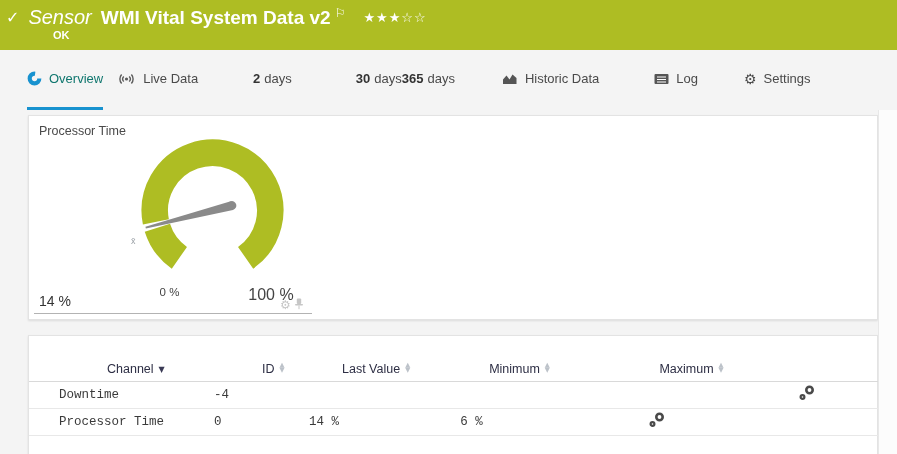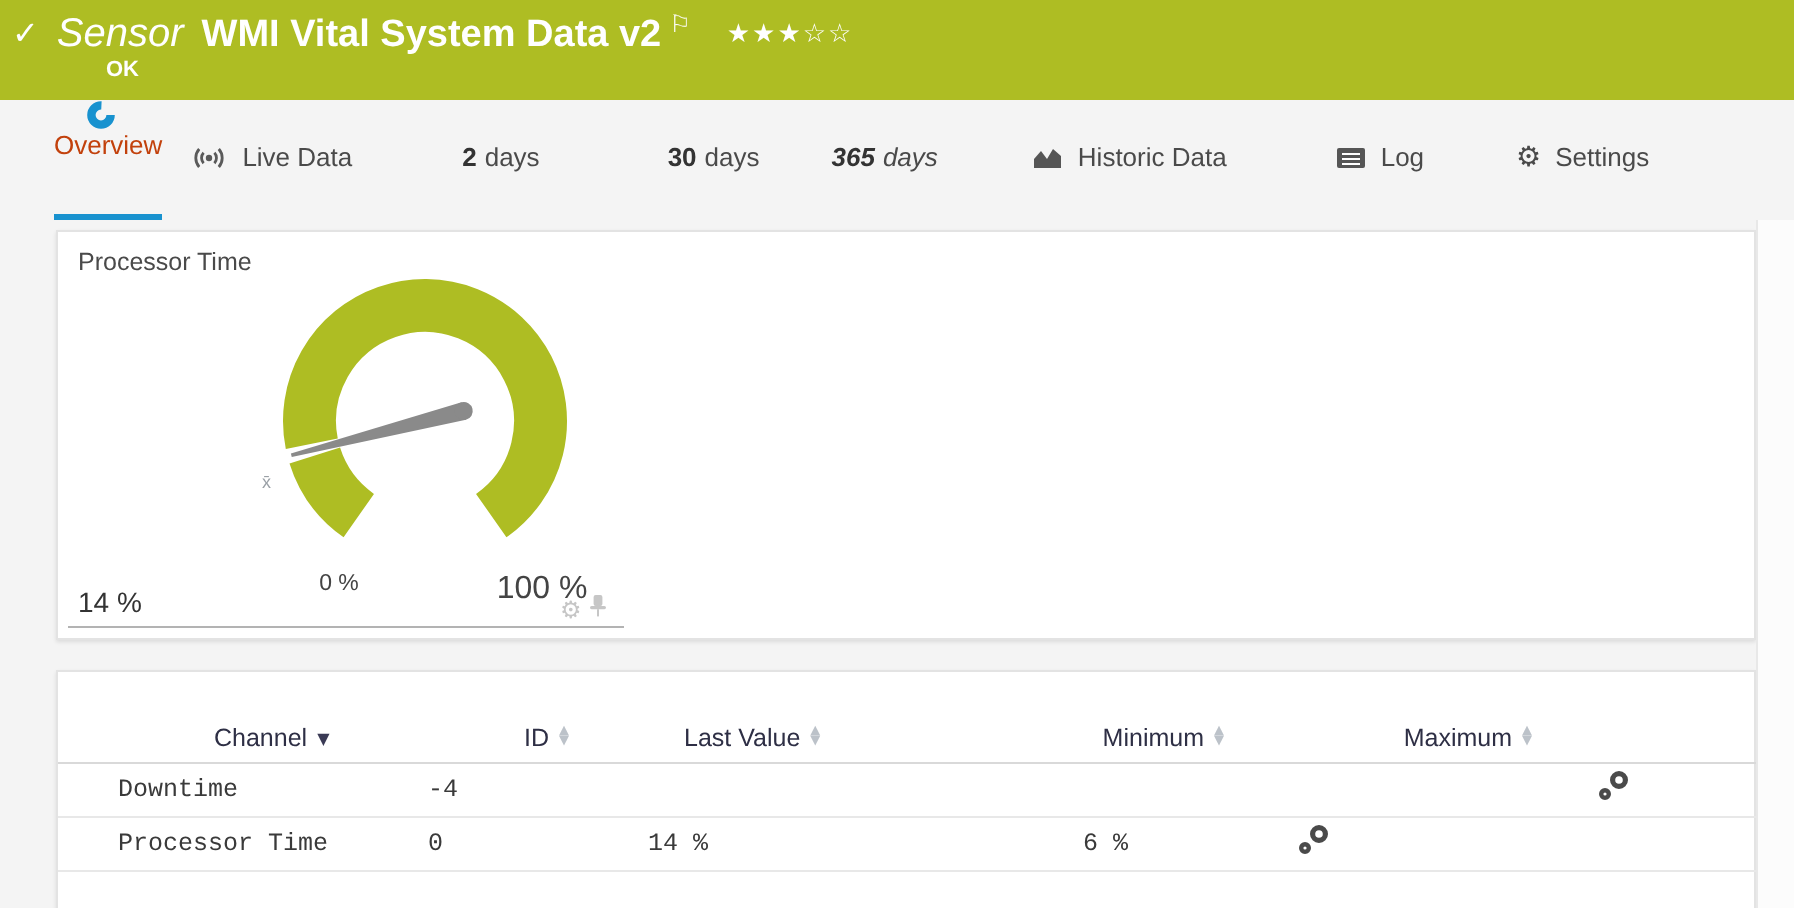--- a/index.html
+++ b/index.html
@@ -17,24 +17,24 @@
   .hdr-flag  { font-size:12px; margin-left:4px; position:relative; top:-7px; cursor:pointer; }
   .hdr-stars { font-size:13px; margin-left:18px; letter-spacing:1px; position:relative; top:-2px; cursor:pointer; }
   .hdr-status{ position:absolute; left:53px; top:29px; font-size:11px; font-weight:700; }
 
   
   .tabs { position:absolute; left:0; top:50px; width:897px; height:60px;
           display:flex; align-items:stretch; font-size:13px; color:#4a4a4a; }
   .tab { display:flex; align-items:center; height:100%; cursor:pointer; white-space:nowrap;
          border-bottom:3px solid transparent; }
   .tab .ticon { margin-right:7px; display:inline-flex; align-items:center; }
-  .tab.active { border-bottom-color:#1892cf; color:#c2410c;flex-direction:column; }
+  .tab.active { border-bottom-color:#1892cf; color:#0f766e; }
   .tab b { font-weight:700; color:#333; margin-right:4px; }
   .t0{margin-left:27px;} .t1{margin-left:14px;} .t2{margin-left:55px;} .t3{margin-left:64px;}
-  .t4{margin-left:36px;font-style:italic;} .t5{margin-left:47px;} .t6{margin-left:55px;} .t7{margin-left:46px;}
+  .t4{} .t5{margin-left:47px;} .t6{margin-left:55px;} .t7{margin-left:46px;}
   .gear-glyph { font-size:14px; color:#4a4a4a; }
 
   
   .panel { position:absolute; left:28px; width:850px; background:#fff;
            border:1px solid #e3e3e3; box-shadow:0 1px 2px rgba(0,0,0,.10); }
   .gauge-panel { top:115px; height:205px; }
   .table-panel { top:335px; height:125px; border-bottom:none; }
   .scroll-strip { position:absolute; right:0; top:110px; width:19px; height:344px;
                   background:#fcfcfc; border-left:1px solid #e8e8e8; }
 
@@ -51,21 +51,21 @@
 
   
   .ctable { position:absolute; left:0; top:20px; width:850px; font-size:12.5px; color:#3a3a3a; }
   .trow { display:grid; grid-template-columns:30px 155px 80px 85px 190px 150px 160px;
           align-items:center; height:27px; }
   .thead { color:#2e2f45; height:25px;padding-left:48px; }
   .thead .cell { cursor:pointer; }
   .rowline { border-top:1px solid #e8e8e8;font-family:Liberation Mono, monospace; }
   .headline{ border-top:1px solid #d9d9d9; }
   .cell { overflow:hidden; white-space:nowrap; }
-  .num { text-align:right; }
+  .num { text-align:center; }
   .c-last { padding-right:25px; }
   .c-min  { padding-right:5px; }
   .c-max  { padding-right:1px; }
   .sort-single { color:#3a3a55; font-size:8px; margin-left:5px; position:relative; top:-1px; }
   .sorts { display:inline-flex; flex-direction:column; margin-left:5px; vertical-align:middle;
            color:#bcc2c9; font-size:6.5px; line-height:5px; position:relative; top:-1px; }
   .c-icon { padding-left:79px; }
   .row-gears { cursor:pointer; display:inline-block; }
 </style>
 </head>

